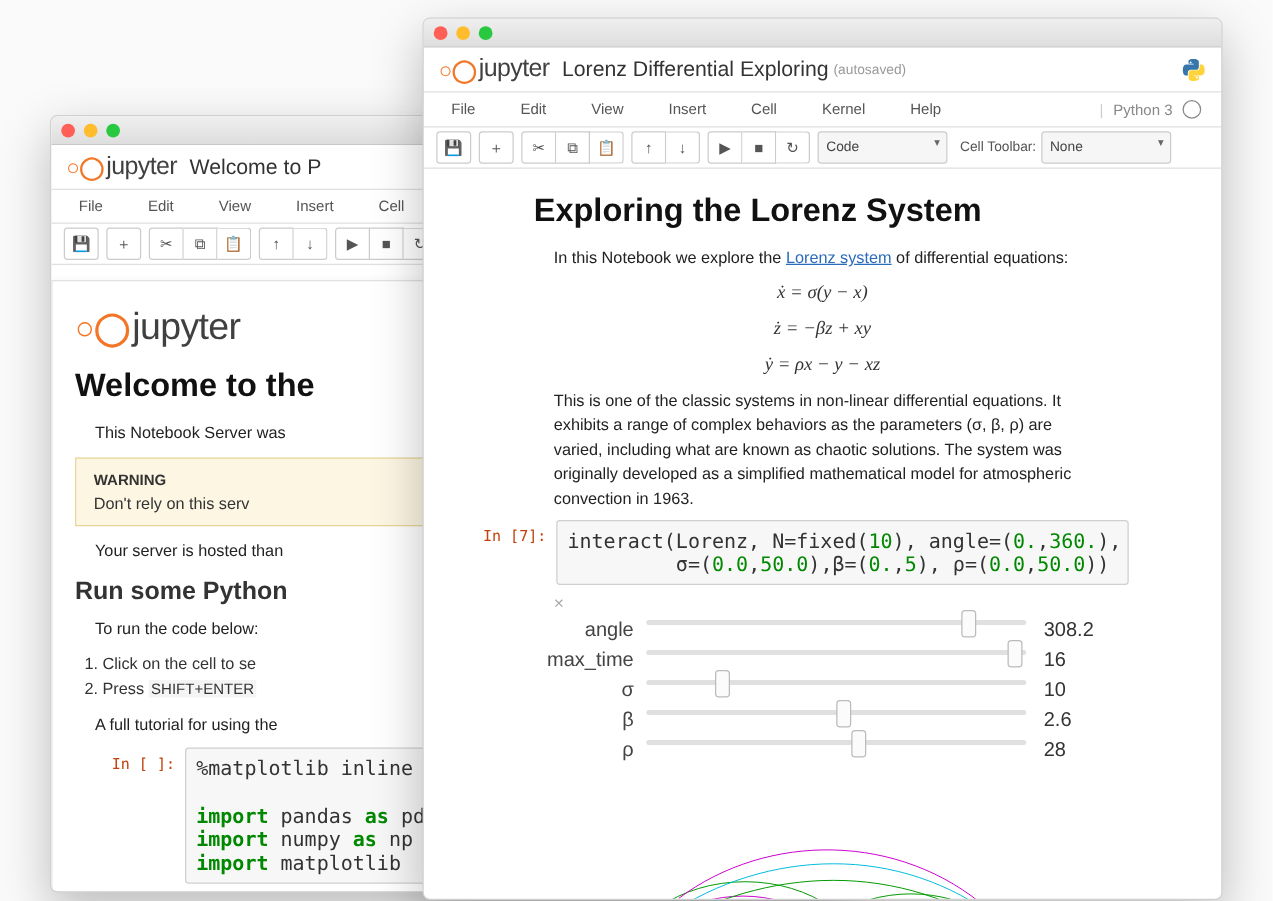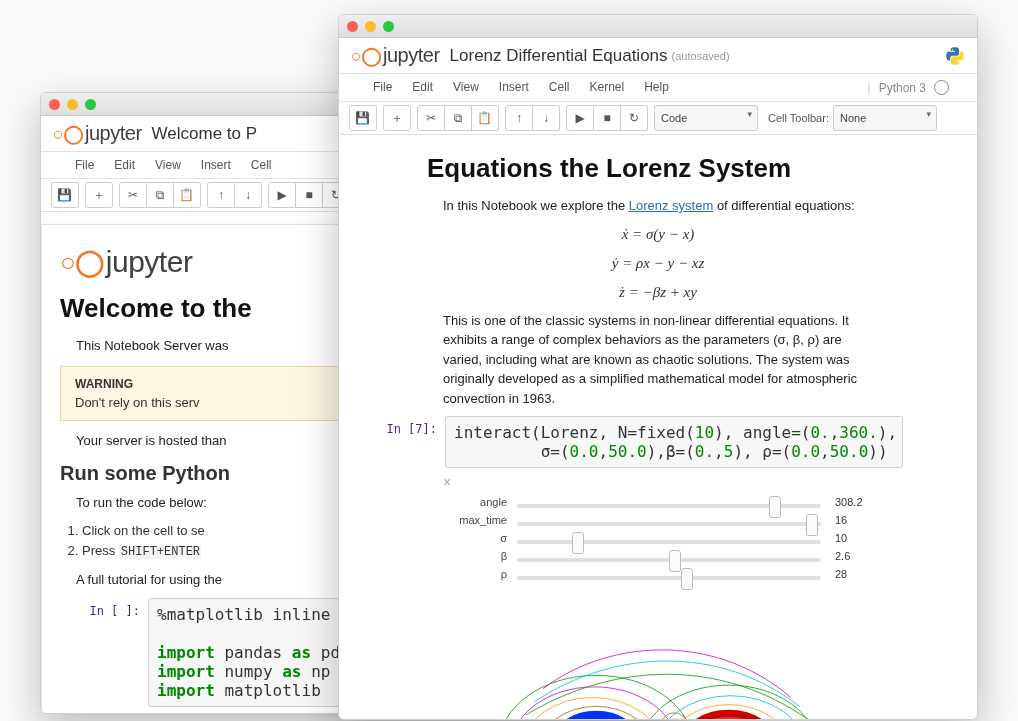--- a/index.html
+++ b/index.html
@@ -12,21 +12,21 @@
 .dot.grn{background:#28c940}
 .header{padding:6px 12px;border-bottom:1px solid #e0e0e0;display:flex;align-items:center}
 .jlogo{display:flex;align-items:center;font-size:20px;color:#757575;font-weight:400;letter-spacing:-0.5px}
 .jlogo .ic{color:#f37626;font-weight:bold;margin-right:2px;font-size:18px}
 .jlogo .ic::before{content:"○";position:relative}
 .jlogo span.brand{color:#404040}
 .title{margin-left:10px;font-size:17px;color:#333}
 .autosave{color:#999;font-size:11px;margin-left:4px}
 .kernel-ind{margin-left:auto;display:flex;align-items:center;gap:8px;color:#888;font-size:12px}
 .python-ic{width:20px;height:20px}
-.menubar{display:flex;padding:3px 24px;gap:0;border-bottom:1px solid #e0e0e0;font-size:12px;color:#555}
+.menubar{display:flex;padding:3px 12px;gap:16px;border-bottom:1px solid #e0e0e0;font-size:12px;color:#555}
 .menubar div{padding:3px 10px;cursor:default}
 .toolbar{display:flex;align-items:center;padding:3px 10px;border-bottom:1px solid #e0e0e0;gap:0}
 .tb-group{display:flex;margin-right:6px}
 .tb-btn{width:26px;height:24px;border:1px solid #ccc;background:#fff;display:flex;align-items:center;justify-content:center;font-size:12px;color:#555;cursor:pointer}
 .tb-btn+.tb-btn{border-left:none}
 .tb-group .tb-btn:first-child{border-radius:3px 0 0 3px}
 .tb-group .tb-btn:last-child{border-radius:0 3px 3px 0}
 .tb-group .tb-btn:only-child{border-radius:3px}
 .sel{height:24px;border:1px solid #ccc;border-radius:3px;background:#f6f6f6;font-size:11px;padding:0 18px 0 6px;color:#444;appearance:none;-webkit-appearance:none;position:relative}
 .sel-wrap{position:relative;display:inline-block}
@@ -36,36 +36,36 @@
 .nbcontent{margin:0 auto;max-width:760px;border:1px solid #e0e0e0;box-shadow:0 0 6px rgba(0,0,0,0.05);padding:14px 18px}
 .front .content{padding:12px 14px}
 .front .nbcontent{max-width:none;border:none;box-shadow:none;padding:0 74px}
 .lorenz-doc{padding:0 4px}
 h1.md{font-size:26px;font-weight:bold;margin:6px 0 12px 0;color:#111}
 h2.md{font-size:20px;font-weight:bold;margin:12px 0 8px 0}
 p.md{font-size:13px;line-height:1.5;margin:8px 16px;color:#222}
 a.lnk{color:#2a6bbc;text-decoration:underline}
 .eqn{text-align:center;font-family:STIXGeneral,"Times New Roman",serif;font-style:italic;font-size:15px;line-height:1.4;margin:8px 0}
 .cell{display:flex;margin:6px 0}
-.prompt{width:80px;text-align:right;padding:6px 8px 0 0;font-family:Menlo,Monaco,monospace;font-size:12px;color:#4c1d95;flex-shrink:0}
+.prompt{width:80px;text-align:right;padding:6px 8px 0 0;font-family:Menlo,Monaco,monospace;font-size:12px;color:#c2410c;flex-shrink:0}
 .inp{flex:1;border:1px solid #cfcfcf;border-radius:3px;background:#f7f7f7;padding:6px 8px;font-family:Menlo,Monaco,monospace;font-size:16px;white-space:pre;color:#333;overflow:hidden}
 .kw{color:#008800;font-weight:bold}
 .num{color:#008800}
-.widg{display:flex;align-items:flex-end;margin:6px 0;font-size:11px}
+.widg{display:flex;align-items:flex-start;margin:6px 0;font-size:16px}
 .widg .lab{width:70px;text-align:right;margin-right:10px;color:#444}
 .widg .track{flex:1;height:4px;background:#e0e0e0;border-radius:2px;position:relative;margin-right:14px}
 .widg .handle{position:absolute;top:-8px;width:10px;height:20px;background:#fbfbfb;border:1px solid #bbb;border-radius:3px;transform:translateX(-50%)}
 .widg .val{width:44px;color:#333}
 .widg-close{color:#aaa;font-size:14px;margin:0 0 6px 6px;cursor:pointer}
 .attractor{margin:18px 0 0 0;width:100%;height:240px}
 .warning{border:1px solid #e8d599;background:#fdf6e3;padding:10px 14px;margin:10px 0}
 .warning .wt{font-weight:bold;font-size:12px;color:#333;margin-bottom:4px}
 ol.md{font-size:13px;padding-left:22px;margin:6px 0}
 ol.md li{line-height:1.6}
-code.md{font-family:Liberation Mono, monospace;font-size:12px;background:#f4f4f4;padding:0 2px}
+code.md{font-family:Liberation Sans, sans-serif;font-size:12px;background:#f4f4f4;padding:0 2px}
 .kcircle{width:13px;height:13px;border:1px solid #888;border-radius:50%}
 </style>
 </head>
 <body>
 
 <div class="window" style="left:40px;top:92px;width:640px;height:620px">
   <div class="titlebar">
     <div class="traffic">
       <div class="dot red"></div>
       <div class="dot yel"></div>
@@ -146,21 +146,21 @@
       <div class="dot red"></div>
       <div class="dot yel"></div>
       <div class="dot grn"></div>
     </div>
   </div>
   <div class="header">
     <div class="jlogo">
         <span class="ic">◯</span>
         <span class="brand">jupyter</span>
       </div>
-    <div class="title">Lorenz Differential Equations</div>
+    <div class="title">Lorenz Differential Exploring</div>
     <span class="autosave">(autosaved)</span>
     <div class="kernel-ind">
       <svg class="python-ic" viewBox="0 0 32 32">
         <path fill="#3776ab" d="M15.8 2c-7 0-6.5 3-6.5 3v3.1h6.6v.9H6.6S2 8.5 2 15.9s4 7.2 4 7.2h2.4v-3.5s-.1-4 3.9-4h6.5s3.7.1 3.7-3.6V5.6S23 2 15.8 2zM12 5.1a1.2 1.2 0 1 1 0 2.4 1.2 1.2 0 0 1 0-2.4z"></path>
         <path fill="#ffd43b" d="M16.2 30c7 0 6.5-3 6.5-3v-3.1h-6.6v-.9h9.3s4.6.5 4.6-6.9-4-7.2-4-7.2h-2.4v3.5s.1 4-3.9 4h-6.5s-3.7-.1-3.7 3.6v6.4S9 30 16.2 30zM20 26.9a1.2 1.2 0 1 1 0-2.4 1.2 1.2 0 0 1 0 2.4z"></path>
       </svg>
     </div>
   </div>
   <div class="menubar">
     <div>File</div>
@@ -197,27 +197,27 @@
       <div class="tb-btn">■</div>
       <div class="tb-btn">↻</div>
     </div>
     <div class="sel-wrap"><input class="sel" style="width: 78px;" readonly="" value="Code"></div>
     <span class="ct-label">Cell Toolbar:</span>
     <div class="sel-wrap"><input class="sel" style="width: 78px;" readonly="" value="None"></div>
   </div>
 
   <div class="content">
     <div class="nbcontent lorenz-doc">
-      <h1 class="md">Equations the Lorenz System</h1>
+      <h1 class="md">Exploring the Lorenz System</h1>
       <p class="md">
         <span>In this Notebook we explore the </span><a class="lnk">Lorenz system</a><span> of differential equations:</span>
       </p>
       <div class="eqn">ẋ = σ(y − x)</div>
+      <div class="eqn">ż = −βz + xy</div>
       <div class="eqn">ẏ = ρx − y − xz</div>
-      <div class="eqn">ż = −βz + xy</div>
       <p class="md"><span>This is one of the classic systems in non-linear differential equations. It exhibits a range of complex behaviors as the parameters (σ, β, ρ) are varied, including what are known as chaotic solutions. The system was originally developed as a simplified mathematical model for atmospheric convection in 1963.</span></p>
 
       <div class="cell" style="margin-left:-70px;margin-right:-14px">
         <div class="prompt">In [7]:</div>
         <div class="inp">interact(Lorenz, N=fixed(<span class="num">10</span>), angle=(<span class="num">0.</span>,<span class="num">360.</span>),
          σ=(<span class="num">0.0</span>,<span class="num">50.0</span>),β=(<span class="num">0.</span>,<span class="num">5</span>), ρ=(<span class="num">0.0</span>,<span class="num">50.0</span>))</div>
       </div>
 
       <div style="margin-left:10px;margin-right:10px">
         <div class="widg-close">×</div>

